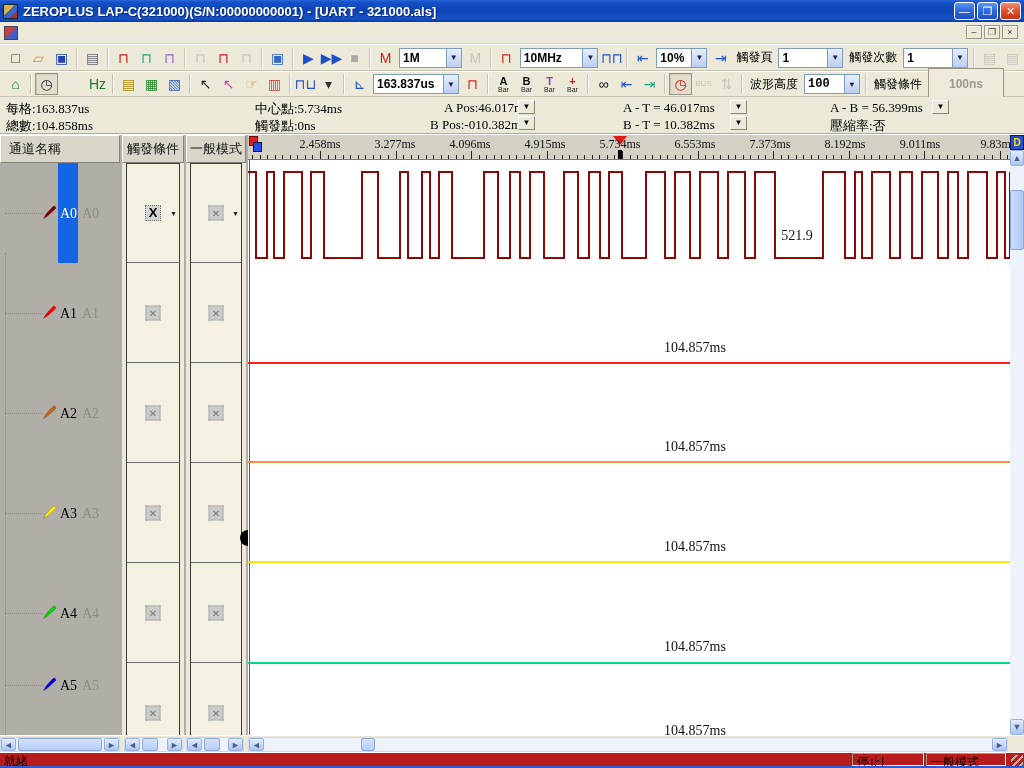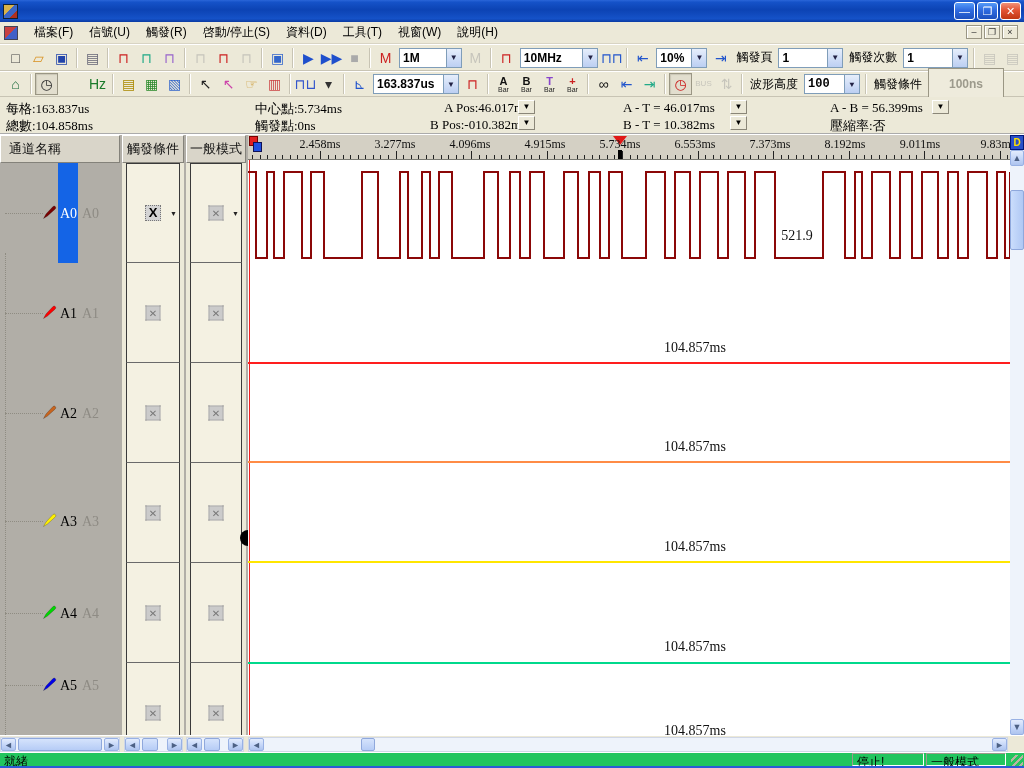--- a/index.html
+++ b/index.html
@@ -120,55 +120,46 @@
     background:linear-gradient(90deg,#CADDFC,#B0C8F4); border:1px solid #8FA8DC; border-radius:2px; }
   #hscroll-row { position:absolute; left:0; top:735px; width:1024px; height:17px; background:#ECE9D8;
     border-top:1px solid #fff; }
   .hscroll { position:absolute; top:1px; height:15px; background:#EEF3FB; border:1px solid #D0D7E6; }
   .hscroll .left { position:absolute; left:0; top:0; width:15px; height:13px; }
   .hscroll .right { position:absolute; right:0; top:0; width:15px; height:13px; }
   .hscroll .thumb { position:absolute; top:0; height:13px;
     background:linear-gradient(180deg,#D5E3FC,#B6CCF6); border:1px solid #8FA8DC; border-radius:2px; }
 
   
-  #statusbar { position:absolute; left:0; top:752px; width:1024px; height:14px; background:#22c55e;
+  #statusbar { position:absolute; left:0; top:752px; width:1024px; height:14px; background:#b91c1c;
     border-top:1px solid #fff; font-size:12px; }
   #status-ready { position:absolute; left:4px; top:0; }
   .spanel { position:absolute; top:0; height:13px; border:1px solid #9C9A8C; border-bottom-color:#fff;
     border-right-color:#fff; padding:0 4px; }
   #grip { position:absolute; right:1px; top:2px; width:12px; height:12px;
     background:repeating-linear-gradient(135deg,transparent 0 3px,#B8B4A4 3px 5px); }
   #bottom-edge { position:absolute; left:0; top:766px; width:1024px; height:2px; background:#2A5BD7; }
 </style>
 </head>
 <body>
 
 <div id="screen">
 
   <div id="titlebar">
     <div id="app-icon"></div>
+    <span id="title-text">ZEROPLUS LAP-C(321000)(S/N:00000000001) - [UART - 321000.als]</span>
     <div class="winbtns">
       <div class="winbtn">—</div>
       <div class="winbtn">❐</div>
       <div class="winbtn close">✕</div>
     </div>
   </div>
 
   <div id="menubar">
     <div id="mdi-doc-icon"></div>
-    <div id="menu-items" style="display:flex;">
-        <span class="menuitem">檔案(F)</span>
-        <span class="menuitem">信號(U)</span>
-        <span class="menuitem">觸發(R)</span>
-        <span class="menuitem">啓動/停止(S)</span>
-        <span class="menuitem">資料(D)</span>
-        <span class="menuitem">工具(T)</span>
-        <span class="menuitem">視窗(W)</span>
-        <span class="menuitem">說明(H)</span>
-      </div>
     <div class="mdibtns">
       <div class="mdibtn">–</div>
       <div class="mdibtn">❐</div>
       <div class="mdibtn">×</div>
     </div>
   </div>
 
   <div id="toolbar1" class="toolbar">
       <div class="tbtn" style="color: rgb(68, 68, 68);">□</div>
       <div class="tbtn" style="color: rgb(216, 144, 32);">▱</div>
@@ -327,21 +318,21 @@
           <span class="ghost">A1</span>
         </div>
         <div class="chrow" style="top: 200px;">
           <div class="stub"></div>
           <span class="pen"><svg width="15" height="15" viewBox="0 0 15 15">
               <path d="M1.5 13.5 L4 9 L11 1.5 Q12.5 .5 13.2 1.5 L13.7 2.2 Q14.2 3.2 13 4.2 L5.5 11 Z" fill="#C8641E" stroke="rgba(0,0,0,.35)" stroke-width=".6"></path>
             </svg></span>
           <span class="chname">A2</span>
           <span class="ghost">A2</span>
         </div>
-        <div class="chrow" style="top: 308px;">
+        <div class="chrow" style="top: 300px;">
           <div class="stub"></div>
           <span class="pen"><svg width="15" height="15" viewBox="0 0 15 15">
               <path d="M1.5 13.5 L4 9 L11 1.5 Q12.5 .5 13.2 1.5 L13.7 2.2 Q14.2 3.2 13 4.2 L5.5 11 Z" fill="#FFF000" stroke="rgba(0,0,0,.35)" stroke-width=".6"></path>
             </svg></span>
           <span class="chname">A3</span>
           <span class="ghost">A3</span>
         </div>
         <div class="chrow" style="top: 400px;">
           <div class="stub"></div>
           <span class="pen"><svg width="15" height="15" viewBox="0 0 15 15">

